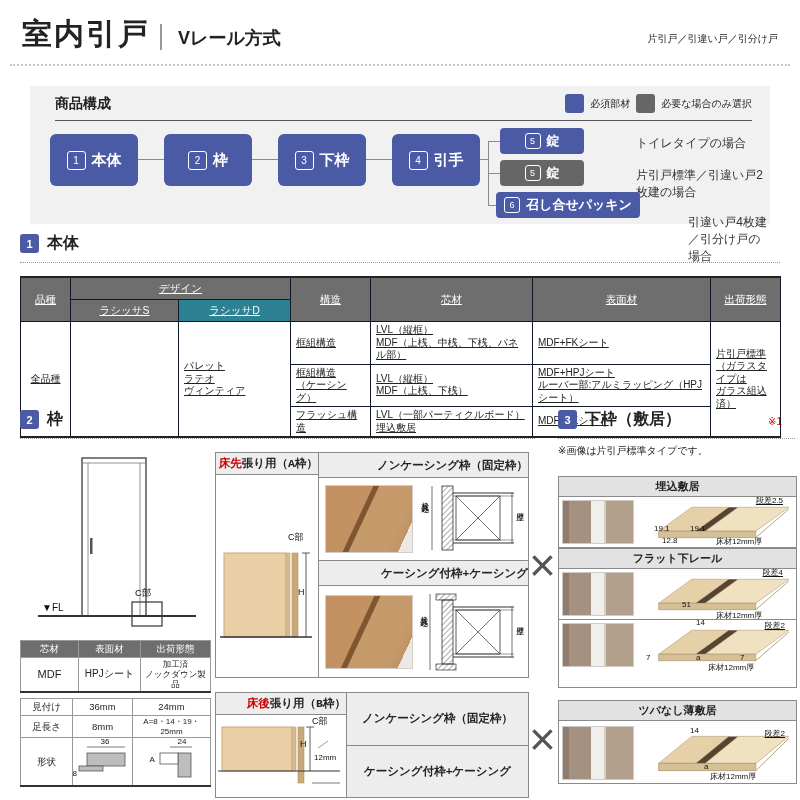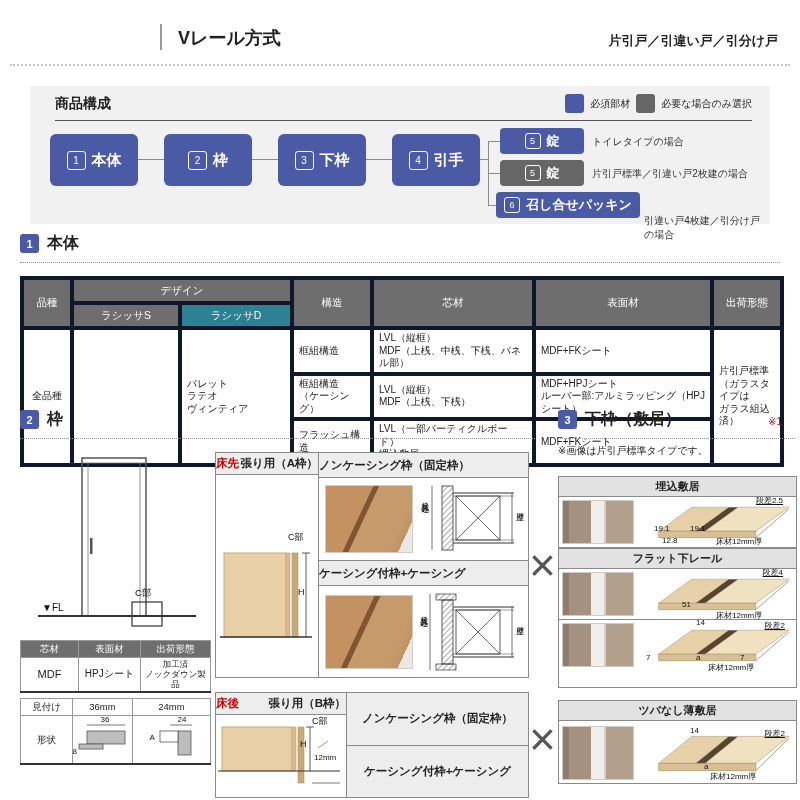--- a/index.html
+++ b/index.html
@@ -3,58 +3,58 @@
 <meta charset="utf-8">
 <style>
   html,body{margin:0;padding:0;background:#fff;}
   body{font-family:"Liberation Sans","DejaVu Sans",sans-serif;color:#222;}
   #page{position:relative;width:800px;height:800px;background:#fff;overflow:hidden;}
   .abs{position:absolute;}
   
   .hdr-title{left:22px;top:14px;font-size:30px;font-weight:bold;letter-spacing:2px;}
   .hdr-sep{left:160px;top:24px;width:2px;height:26px;background:#999;}
   .hdr-sub{left:178px;top:26px;font-size:18px;font-weight:600;}
-  .hdr-right{right:22px;top:32px;font-size:13px;font-weight:bold;}
+  .hdr-right{right:22px;top:32px;font-size:10px;font-weight:normal;}
   .hdr-dots{left:10px;right:10px;top:64px;border-top:2px dotted #c5c5c5;}
   
   #panel{left:30px;top:86px;width:740px;height:138px;background:#f1f1f1;}
   .panel-title{left:25px;top:9px;font-size:14px;font-weight:bold;}
   .panel-rule{left:25px;right:18px;top:34px;border-bottom:1px solid #555;}
   .legend{right:18px;top:8px;display:flex;align-items:center;gap:6px;font-size:10px;}
   .chip{width:19px;height:19px;border-radius:3px;}
   .flowbox{display:flex;align-items:center;justify-content:center;gap:6px;border-radius:6px;color:#fff;}
   .bx-main{width:88px;height:52px;}
   .bx-br{height:26px;border-radius:4px;}
   .bg-blue{background:#4a5aa5;}
   .bg-gray{background:#666666;}
   .numchip{display:flex;align-items:center;justify-content:center;border:1px solid #fff;border-radius:3px;color:#fff;}
   .numchip.lg{width:17px;height:17px;font-size:10px;}
   .numchip.sm{width:14px;height:14px;font-size:9px;}
   .bx-label-lg{font-size:15px;font-weight:bold;}
   .bx-label-sm{font-size:13px;font-weight:bold;}
   .conn{background:#8a8a8a;}
-  .br-note{font-size:10px;color:#333;}
+  .br-note{font-size:12px;color:#333;margin-left:44px;}
   
   .sec-badge{width:19px;height:19px;background:#4a5aa5;color:#fff;font-size:11px;font-weight:bold;display:flex;align-items:center;justify-content:center;border-radius:3px;}
   .sec-title{font-size:16px;font-weight:bold;}
   .sec-dots{border-top:1px dotted #999;}
   
   table.spec{border-collapse:collapse;table-layout:fixed;width:760px;border-top:2px solid #222;border-bottom:2px solid #222;}
-  table.spec th,table.spec td{border:4px solid #0f172a;padding:2px 5px;line-height:1.25;}
+  table.spec th,table.spec td{border:1px solid #0f172a;padding:2px 5px;line-height:1.25;text-decoration:underline;}
   table.spec th{background:#6e6e6e;color:#fff;font-size:10.5px;font-weight:normal;height:17px;}
   table.spec th.teal{background:#2c8193;}
   table.spec td{font-size:10px;vertical-align:middle;}
   .td-c{text-align:center;}
   
   table.mini{border-collapse:collapse;table-layout:fixed;width:190px;border-bottom:2px solid #333;}
   table.mini th{background:#6e6e6e;color:#fff;font-size:9.5px;font-weight:normal;border:1px solid #999;height:16px;padding:0;}
   table.mini td{border:1px solid #999;font-size:9.5px;text-align:center;padding:1px;line-height:1.2;}
   
   .framebox{border:1px solid #8a8a8a;background:#fff;}
-  .cellhdr{background:#ededed;border-bottom:1px solid #8a8a8a;display:flex;align-items:center;justify-content:space-between;font-size:11.5px;font-weight:bold;}
+  .cellhdr{background:#ededed;border-bottom:1px solid #8a8a8a;display:flex;align-items:center;justify-content:flex-end;font-size:11.5px;font-weight:bold;font-family:Liberation Mono, monospace;}
   .red{color:#cc0000;}
   .photo-door{background:linear-gradient(295deg,#ece9e4 0 12%,rgba(0,0,0,0) 12%),linear-gradient(115deg,#c49162 0 40%,#7e5631 41% 45%,#c79a6b 46% 78%,#b98a5c 100%);border:1px solid #d0cdc8;}
   .photo-floor{background:linear-gradient(to right,#8f7c6e 0 8%,#a5917f 8% 40%,#f1efec 40% 58%,#d6cfc4 58% 62%,#b3a08c 62% 100%);border:1px solid #cfccc7;}
   .xmark{font-size:46px;color:#555;line-height:1;}
   .dimlbl{position:absolute;font-size:8px;color:#111;white-space:nowrap;}
   .vtext{writing-mode:vertical-rl;font-size:8px;color:#111;letter-spacing:1px;}
   .sill-hdr{background:#e2e2e2;border-bottom:1px solid #8a8a8a;display:flex;align-items:center;justify-content:center;font-size:11px;font-weight:bold;}
   .sill-row{display:flex;align-items:center;gap:4px;padding:3px;border-bottom:1px solid #8a8a8a;}
   .note-sm{font-size:10px;color:#222;}
   .pbadge{display:inline-block;background:#222;color:#fff;font-size:9px;font-weight:bold;padding:1.5px 10px 1.5px 7px;clip-path:polygon(0 0,86% 0,100% 50%,86% 100%,0 100%);margin-top:42px;}
@@ -65,20 +65,21 @@
 <svg width="0" height="0" style="position:absolute">
   <defs>
     <pattern id="hatch" width="4" height="4" patternUnits="userSpaceOnUse" patternTransform="rotate(45)">
       <line x1="0" y1="0" x2="0" y2="4" stroke="#555" stroke-width="1"></line>
     </pattern>
   </defs>
 </svg>
 
 <div id="page">
 
+  <div class="abs hdr-title">室内引戸</div>
   <div class="abs hdr-sep"></div>
   <div class="abs hdr-sub">Vレール方式</div>
   <div class="abs hdr-right">片引戸／引違い戸／引分け戸</div>
   <div class="abs hdr-dots"></div>
 
   <div id="panel" class="abs">
     <div class="abs panel-title">商品構成</div>
     <div class="abs legend">
       <span class="chip bg-blue"></span>
       <span>必須部材</span>
@@ -250,20 +251,25 @@
         <col style="width:52px">
         <col style="width:60px">
         <col style="width:78px">
       </colgroup>
     <tbody>
     <tr style="height:17px">
       <td>見付け</td>
       <td>36mm</td>
       <td>24mm</td>
     </tr>
+    <tr style="height:17px">
+      <td>足長さ</td>
+      <td>8mm</td>
+      <td style="font-size:8px">A=8・14・19・25mm</td>
+    </tr>
     <tr style="height:48px">
       <td>形状</td>
       <td>
         <div style="position:relative;width:56px;height:44px;margin:0 auto">
           <svg width="56" height="44" viewBox="0 0 56 44">
             <line x1="12" y1="8" x2="50" y2="8" stroke="#555" stroke-width="0.8"></line>
             <rect x="12" y="14" width="38" height="13" fill="#bdbdbd" stroke="#555" stroke-width="0.8"></rect>
             <rect x="4" y="27" width="24" height="5" fill="#bdbdbd" stroke="#555" stroke-width="0.8"></rect>
           </svg>
           <span class="dimlbl" style="left:26px;top:-2px">36</span>

